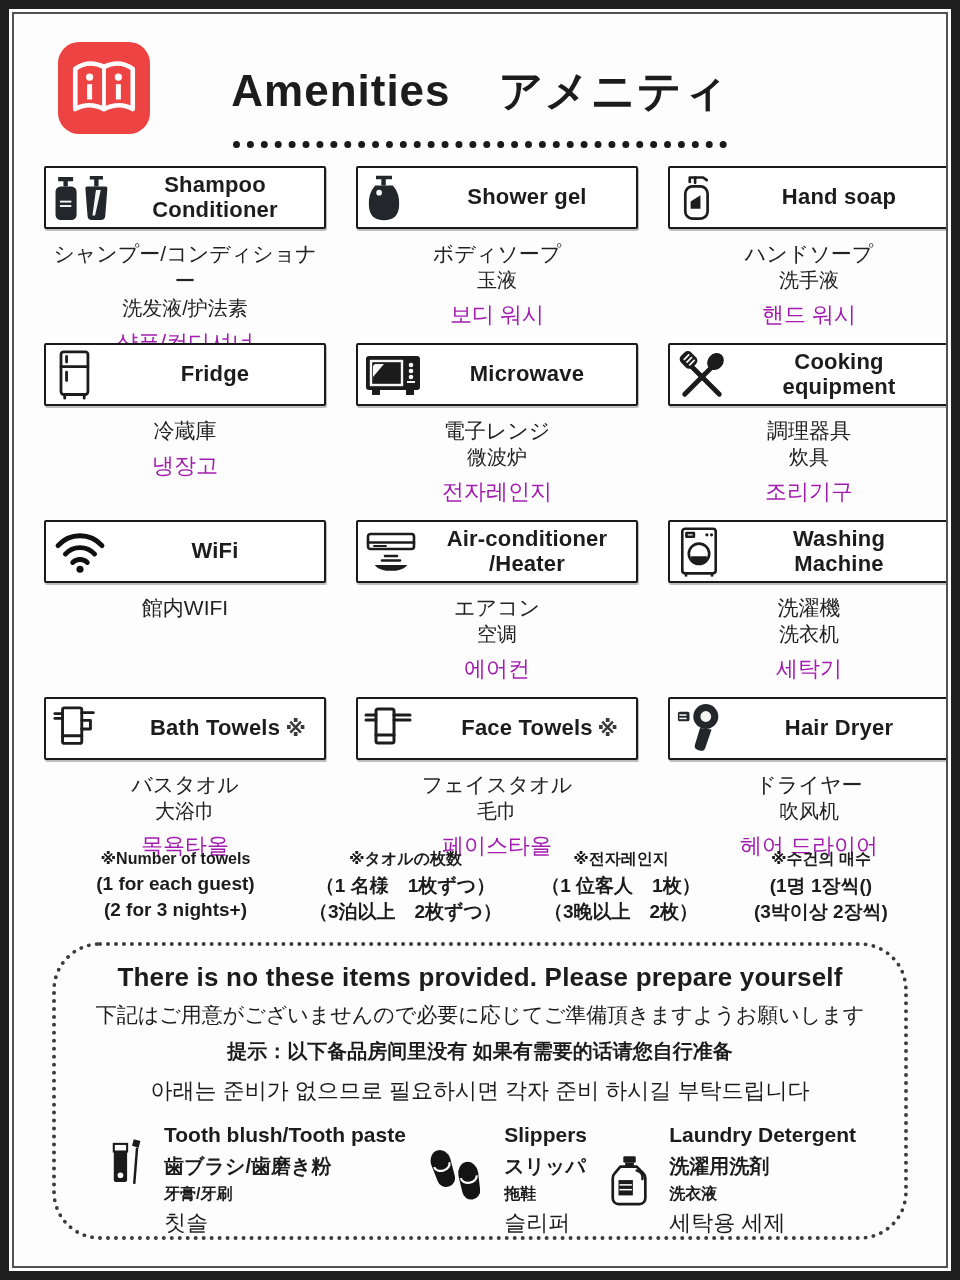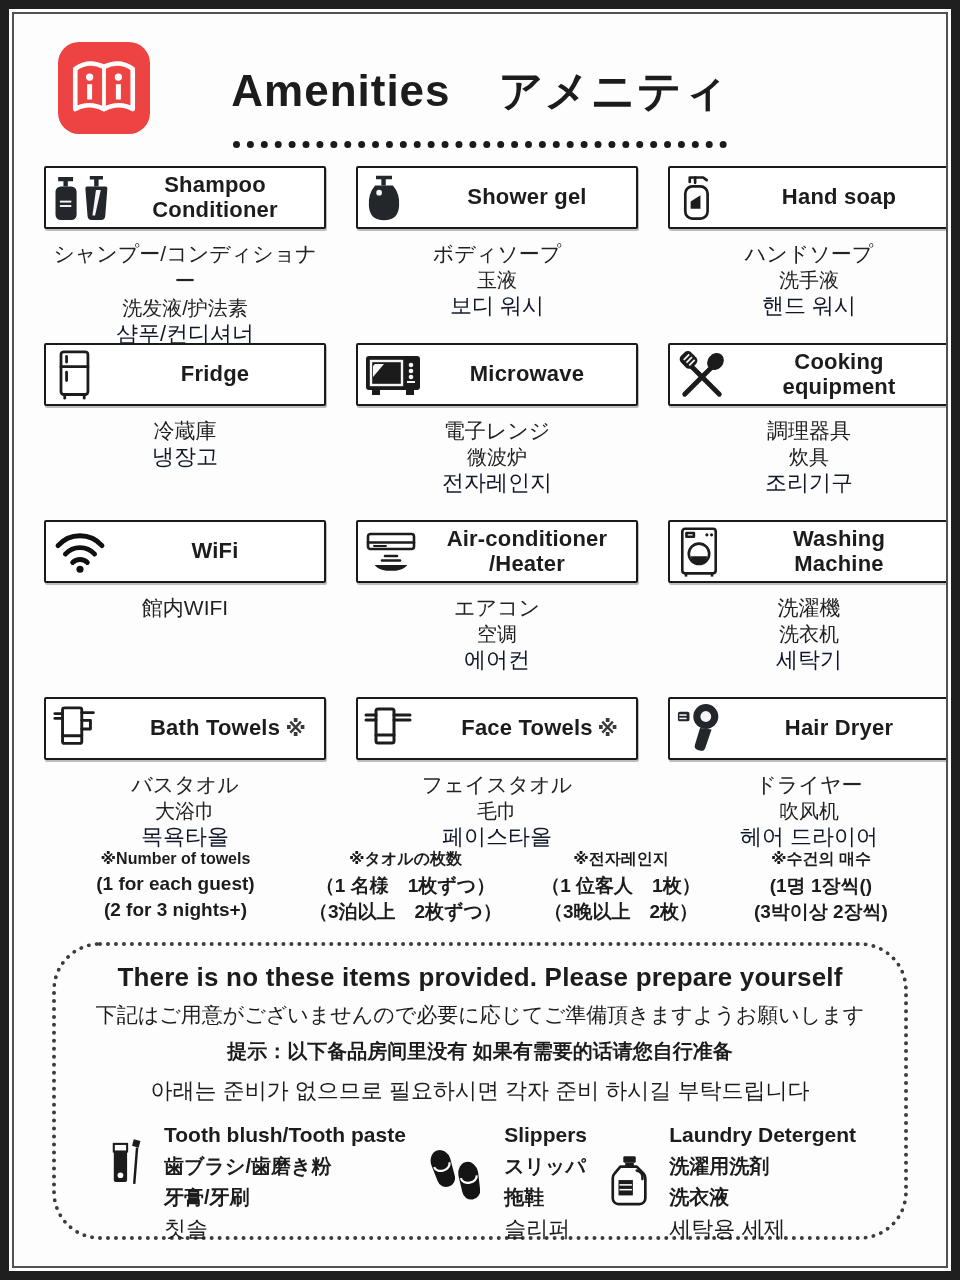--- a/index.html
+++ b/index.html
@@ -35,21 +35,21 @@
   }
   .cell-icon { width: 66px; display:flex; align-items:center; justify-content:flex-start; flex: 0 0 66px; }
   .cell-label {
     flex: 1; text-align: center; font-weight: 700; font-size: 22px; line-height: 1.1;
     white-space: pre-line; padding-right: 12px; letter-spacing: .2px;
   }
   .note-mark { position: absolute; right: 18px; top: 50%; transform: translateY(-50%); font-size: 21px; font-weight: 700; color:#3a3a3a; }
   .langs { text-align: center; margin-top: 11px; }
   .lang-ja { font-size: 21px; line-height: 1.3; color:#222; }
   .lang-zh { font-size: 20px; line-height: 1.3; color:#222; }
-  .lang-ko { font-size: 22px; line-height: 1.2; color:#0f172a; }
+  .lang-ko { font-size: 22px; line-height: 1.2; margin-top: 9px; color:#a21caf; }
   
   .towel-note { display: flex; padding: 0 28px 0 44px; margin-top: 2px; }
   .tn-col { text-align: center; }
   .tn-col:nth-child(1) { width: 242px; }
   .tn-col:nth-child(2) { width: 232px; }
   .tn-col:nth-child(3) { width: 212px; }
   .tn-col:nth-child(4) { width: 200px; }
   .tn-head { font-size: 16px; font-weight: 600; margin-bottom: 3px; }
   .tn-line { font-size: 19px; font-weight: 600; line-height: 1.35; }
   
@@ -59,21 +59,21 @@
   }
   .np-head { font-size: 26px; font-weight: 700; letter-spacing: .2px; }
   .np-ja { font-size: 21px; margin-top: 8px; }
   .np-zh { font-size: 20px; margin-top: 9px; font-weight: 600; }
   .np-ko { font-size: 22px; margin-top: 11px; }
   .np-items { display: flex; justify-content: space-between; padding: 0 22px 0 28px; margin-top: 14px; text-align: left; }
   .np-item { display: flex; }
   .np-item .np-icon { flex: 0 0 auto; margin-right: 16px; }
   .np-lines .en { font-size: 21px; font-weight: 700; line-height: 1.45; }
   .np-lines .ja { font-size: 20px; font-weight: 600; line-height: 1.55; }
-  .np-lines .zh { font-size: 20px; font-weight: 600; line-height: 1.55; }
+  .np-lines .zh { font-size: 16px; font-weight: 600; line-height: 1.55; }
   .np-lines .ko { font-size: 22px; line-height: 1.45; }
 </style>
 </head>
 <body>
 
 <div class="page">
 <div class="page-inner">
 
   <div class="header">
     <svg class="app-icon" viewBox="0 0 48 48">

